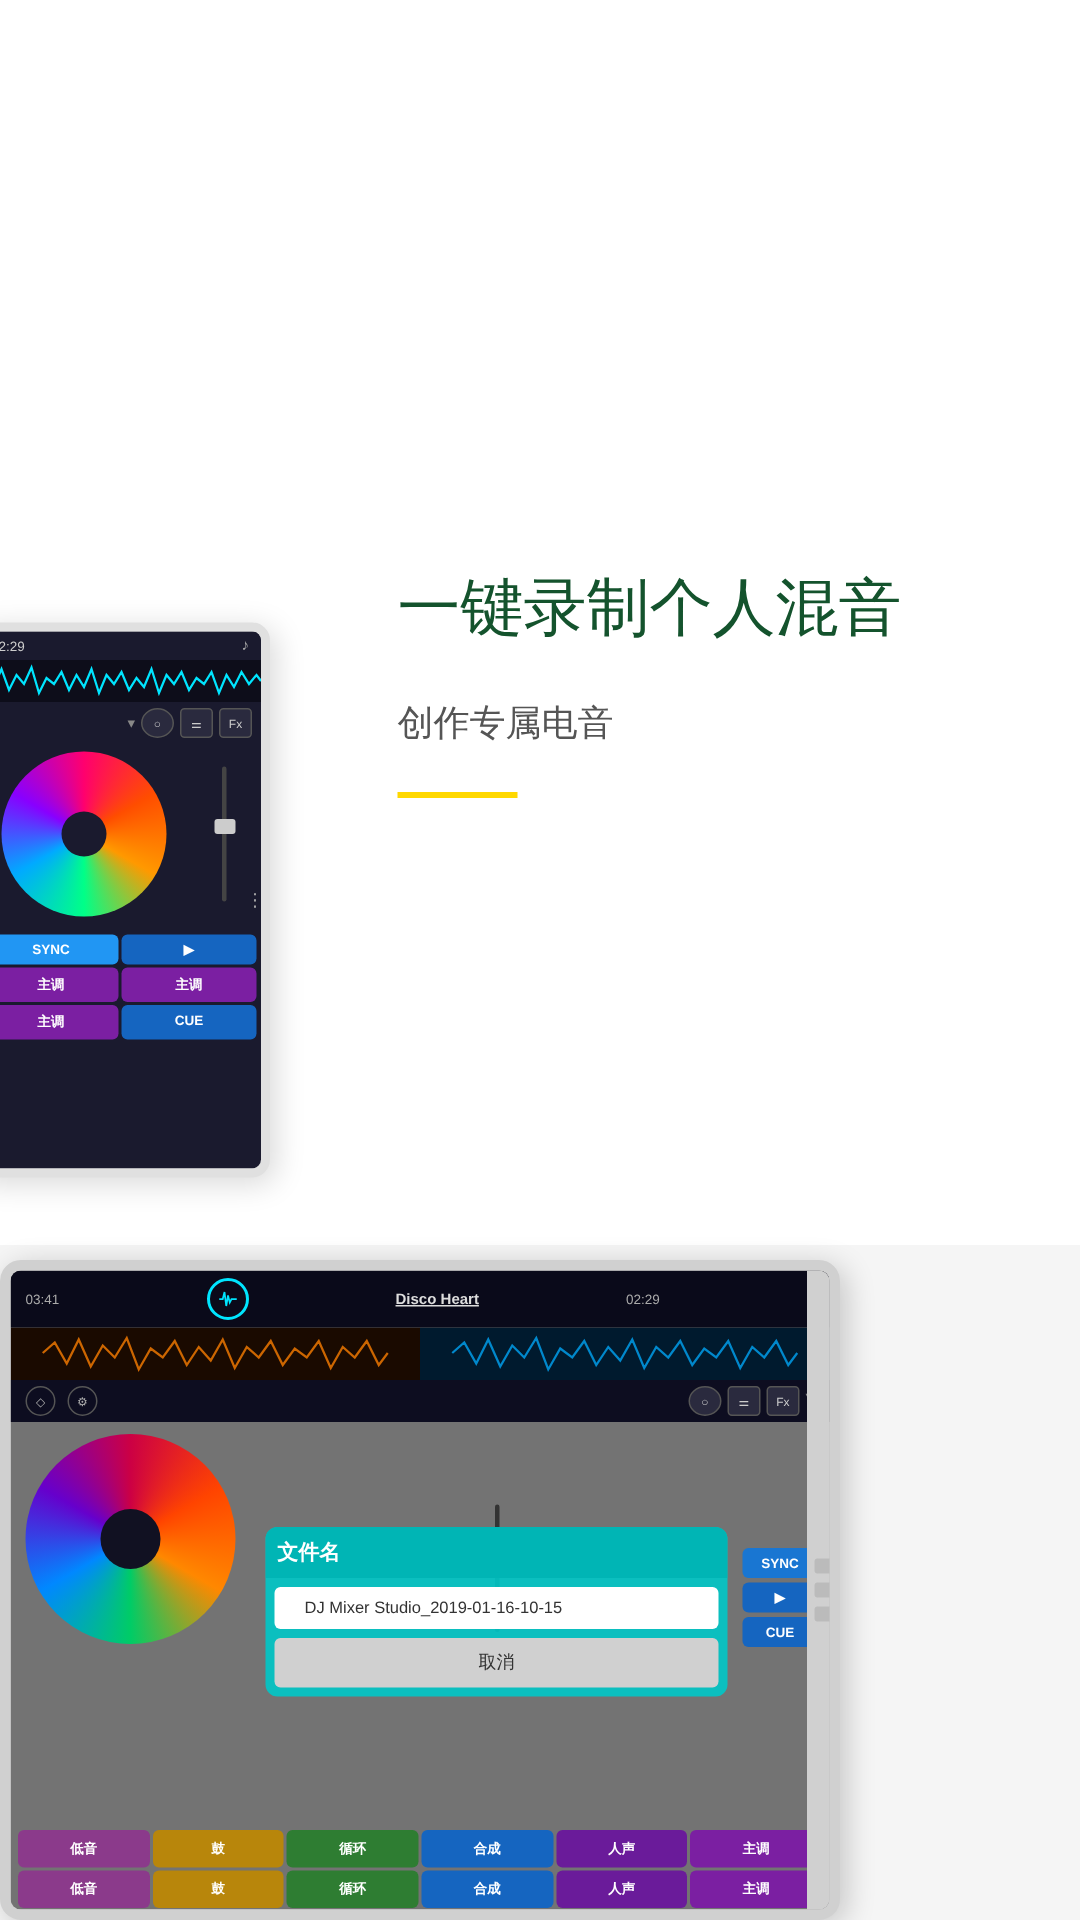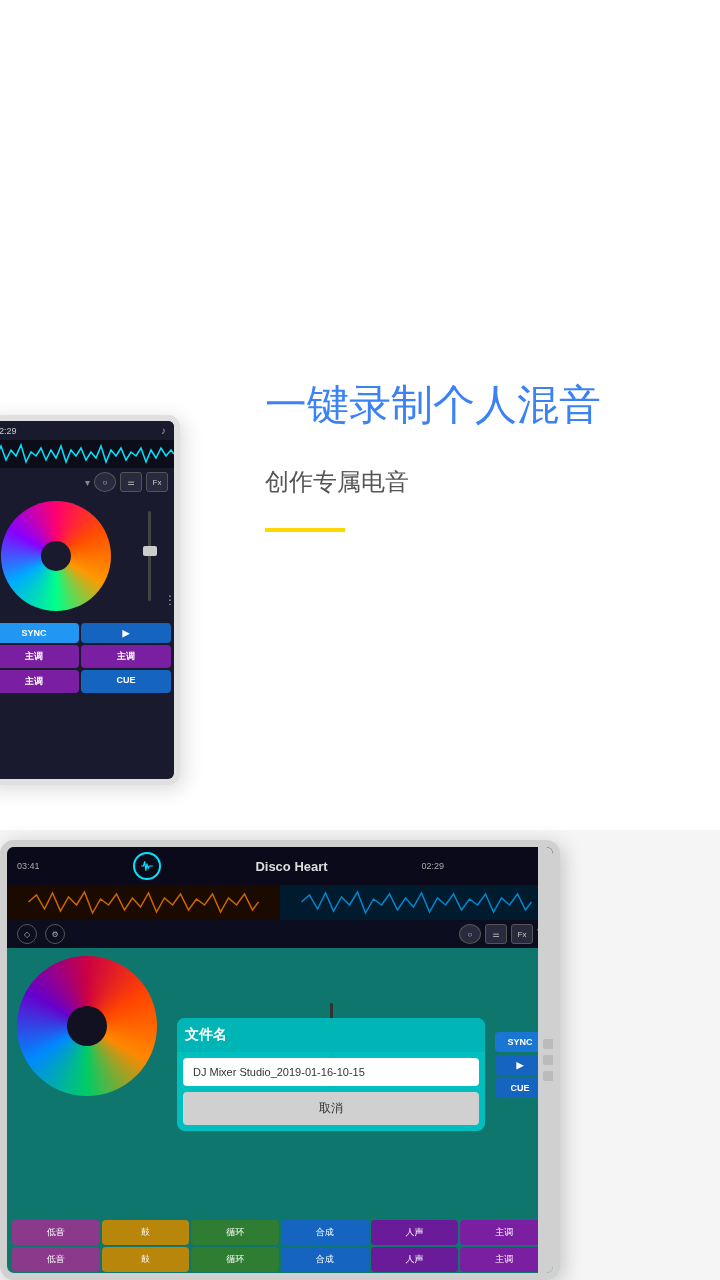--- a/index.html
+++ b/index.html
@@ -48,21 +48,21 @@
     
     .text-content {
       position: absolute;
       top: 380px;
       left: 265px;
       z-index: 10;
     }
     .main-title {
       font-size: 42px;
       font-weight: 400;
-      color: #3b82f6;
+      color: #14532d;
       line-height: 1.2;
       white-space: nowrap;
     }
     .sub-title {
       font-size: 24px;
       color: #555555;
       margin-top: 36px;
       font-weight: 300;
     }
     .yellow-line {
@@ -268,41 +268,42 @@
       background: #e8e8e8;
       border-radius: 14px;
       border: 7px solid #d0d0d0;
       overflow: hidden;
       z-index: 5;
       box-shadow: 4px 4px 20px rgba(0,0,0,0.2);
     }
     .tablet-bottom-inner {
       width: 100%;
       height: 100%;
-      background: #0f766e;
+      background: #737373;
       position: relative;
       overflow: hidden;
     }
 
     
     .dj-bottom-topbar {
       display: flex;
       align-items: center;
       padding: 5px 10px;
       background: #0a0a1a;
       justify-content: space-between;
     }
     .dj-track-info {
       font-size: 9px;
       color: #aaa;
     }
     .dj-track-name {
-      font-size: 13px;
+      font-size: 10px;
       color: #ddd;
       font-weight: bold;
+      text-decoration: underline;
     }
     .dj-heartbeat {
       width: 28px;
       height: 28px;
       border-radius: 50%;
       border: 2px solid #00e5ff;
       display: flex;
       align-items: center;
       justify-content: center;
       color: #00e5ff;
@@ -438,21 +439,21 @@
       padding: 8px;
       font-size: 14px;
       color: white;
       font-weight: bold;
       background: rgba(0, 180, 180, 0.95);
     }
     .dialog-input {
       background: white;
       margin: 6px;
       border-radius: 4px;
-      padding: 8px 10px;
+      padding: 8px 20px;
       font-size: 11px;
       color: #333;
     }
     .dialog-buttons {
       display: flex;
       margin: 6px;
       gap: 6px;
       border-radius: 15px;
     }
     .dialog-cancel {
@@ -487,21 +488,21 @@
       gap: 2px;
       padding: 1px 5px;
     }
     .small-btn {
       flex: 1;
       padding: 6px 2px;
       border-radius: 4px;
       font-size: 9px;
       text-align: center;
       color: white;
-      font-weight: 400;
+      font-weight: 700;
     }
     .btn-diyin { background: #8B3A8B; }
     .btn-gu { background: #B8860B; }
     .btn-xunhuan { background: #2E7D32; }
     .btn-hecheng { background: #1565C0; }
     .btn-rensheng { background: #6A1B9A; }
     .btn-zhud { background: #7B1FA2; }
     .btn-cue2 { background: #1565C0; }
     .btn-sync2 { background: #1976D2; font-size: 8px; }
 

